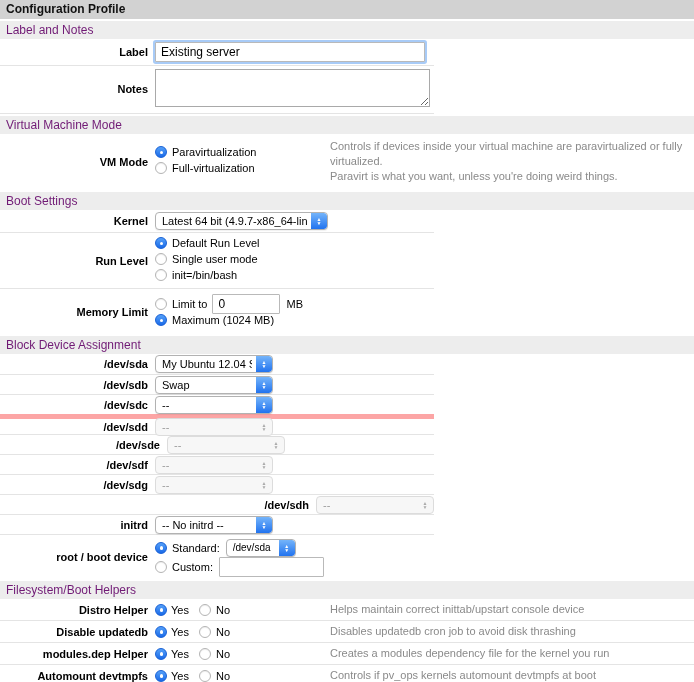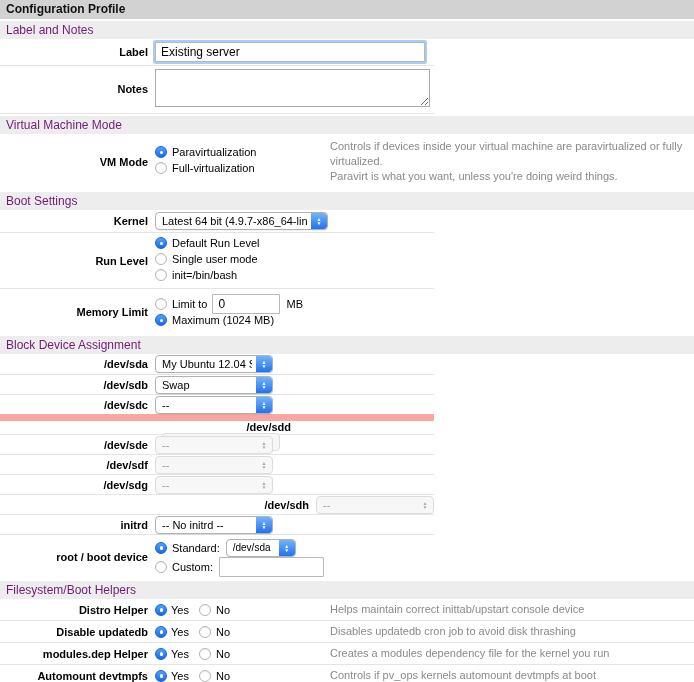--- a/index.html
+++ b/index.html
@@ -218,30 +218,30 @@
   </div>
   <div class="frow row-dev" style="width:434px;border-top:1px solid #e4e4e4;">
     <div class="label-col">/dev/sdc</div>
     <div class="ctrl-col">
       <div class="sel w118">
         <span class="sel-txt">--</span>
         <span class="sel-arr"></span>
       </div>
     </div>
   </div>
-  <div class="frow row-dev" style="width:434px;border-top:7px solid #fca5a5;flex-direction:column;">
+  <div class="frow row-dev" style="width:434px;border-top:5px solid #fca5a5;">
     <div class="label-col">/dev/sdd</div>
     <div class="ctrl-col">
       <div class="sel disabled w118">
         <span class="sel-txt">--</span>
         <span class="sel-arr"></span>
       </div>
     </div>
   </div>
-  <div class="frow row-dev" style="width:434px;border-top:1px solid #e4e4e4;">
+  <div class="frow row-dev" style="width:434px;border-top:1px solid #e4e4e4;padding-left:12px;">
     <div class="label-col">/dev/sde</div>
     <div class="ctrl-col">
       <div class="sel disabled w118">
         <span class="sel-txt">--</span>
         <span class="sel-arr"></span>
       </div>
     </div>
   </div>
   <div class="frow row-dev" style="width:434px;border-top:1px solid #e4e4e4;">
     <div class="label-col">/dev/sdf</div>

